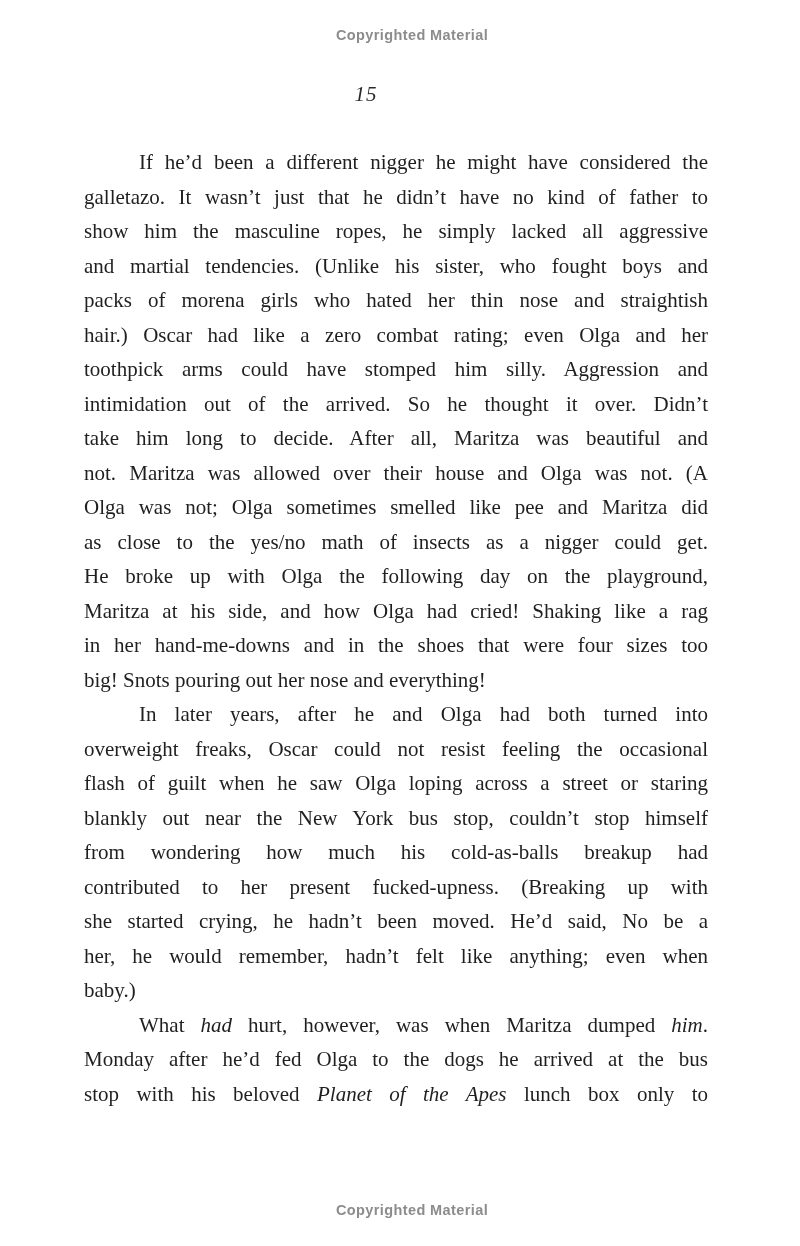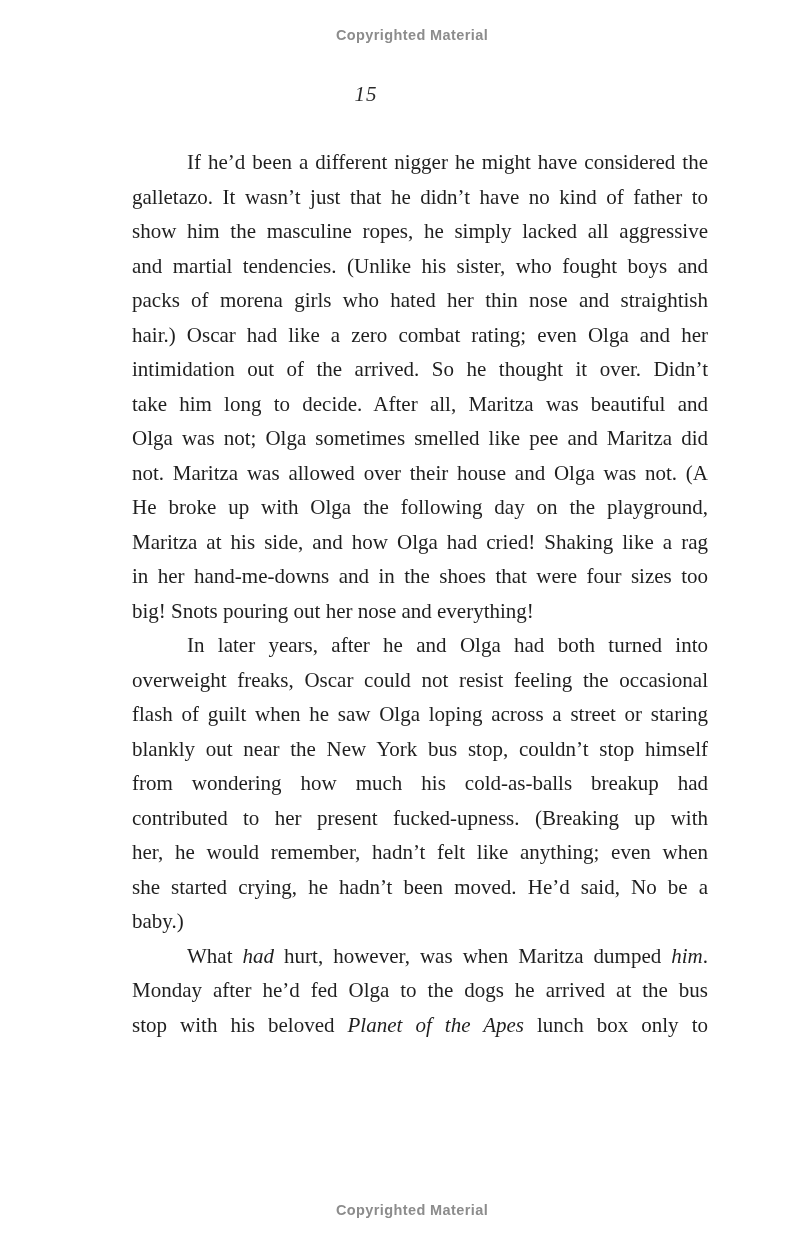--- a/index.html
+++ b/index.html
@@ -44,55 +44,56 @@
     font-size: 21px;
     line-height: 34.5px;
     color: var(--body-text, #1f1f1f);
   }
   .line {
     text-align: justify;
     text-align-last: justify;
     height: 34.5px;
     overflow: hidden;
     white-space: normal;
-    margin-left: 48px;
   }
   .line.indent { text-indent: 55px; }
   .line.last { text-align-last: left; }
   .it { font-style: italic; }
 </style>
 </head>
 <body>
 
 <div class="notice notice-top">Copyrighted Material</div>
 
 <div class="page-number">15</div>
 
 <div class="body-text">
     <div class="line indent"><span>If he’d been a different nigger he might have considered the</span></div>
     <div class="line"><span>galletazo. It wasn’t just that he didn’t have no kind of father to</span></div>
     <div class="line"><span>show him the masculine ropes, he simply lacked all aggressive</span></div>
     <div class="line"><span>and martial tendencies. (Unlike his sister, who fought boys and</span></div>
     <div class="line"><span>packs of morena girls who hated her thin nose and straightish</span></div>
     <div class="line"><span>hair.) Oscar had like a zero combat rating; even Olga and her</span></div>
+    <div class="line"><span>toothpick arms could have stomped him silly. Aggression and</span></div>
     <div class="line"><span>intimidation out of the arrived. So he thought it over. Didn’t</span></div>
     <div class="line"><span>take him long to decide. After all, Maritza was beautiful and</span></div>
+    <div class="line"><span>not. Maritza was allowed over their house and Olga was not. (A</span></div>
     <div class="line"><span>Olga was not; Olga sometimes smelled like pee and Maritza did</span></div>
-    <div class="line"><span>not. Maritza was allowed over their house and Olga was not. (A</span></div>
+    <div class="line"><span>as close to the yes/no math of insects as a nigger could get.</span></div>
     <div class="line"><span>He broke up with Olga the following day on the playground,</span></div>
     <div class="line"><span>Maritza at his side, and how Olga had cried! Shaking like a rag</span></div>
     <div class="line"><span>in her hand-me-downs and in the shoes that were four sizes too</span></div>
     <div class="line last"><span>big! Snots pouring out her nose and everything!</span></div>
     <div class="line indent"><span>In later years, after he and Olga had both turned into</span></div>
     <div class="line"><span>overweight freaks, Oscar could not resist feeling the occasional</span></div>
     <div class="line"><span>flash of guilt when he saw Olga loping across a street or staring</span></div>
     <div class="line"><span>blankly out near the New York bus stop, couldn’t stop himself</span></div>
     <div class="line"><span>from wondering how much his cold-as-balls breakup had</span></div>
     <div class="line"><span>contributed to her present fucked-upness. (Breaking up with</span></div>
+    <div class="line"><span>she started crying, he hadn’t been moved. He’d said, No be a</span></div>
     <div class="line"><span>her, he would remember, hadn’t felt like anything; even when</span></div>
-    <div class="line"><span>she started crying, he hadn’t been moved. He’d said, No be a</span></div>
     <div class="line last"><span>baby.)</span></div>
     <div class="line indent"><span>What </span><span class="it">had</span><span> hurt, however, was when Maritza dumped </span><span class="it">him</span><span>.</span></div>
     <div class="line"><span>Monday after he’d fed Olga to the dogs he arrived at the bus</span></div>
     <div class="line"><span>stop with his beloved </span><span class="it">Planet of the Apes</span><span> lunch box only to</span></div>
   </div>
 
 <div class="notice notice-bottom">Copyrighted Material</div>
 
 </body></html>

